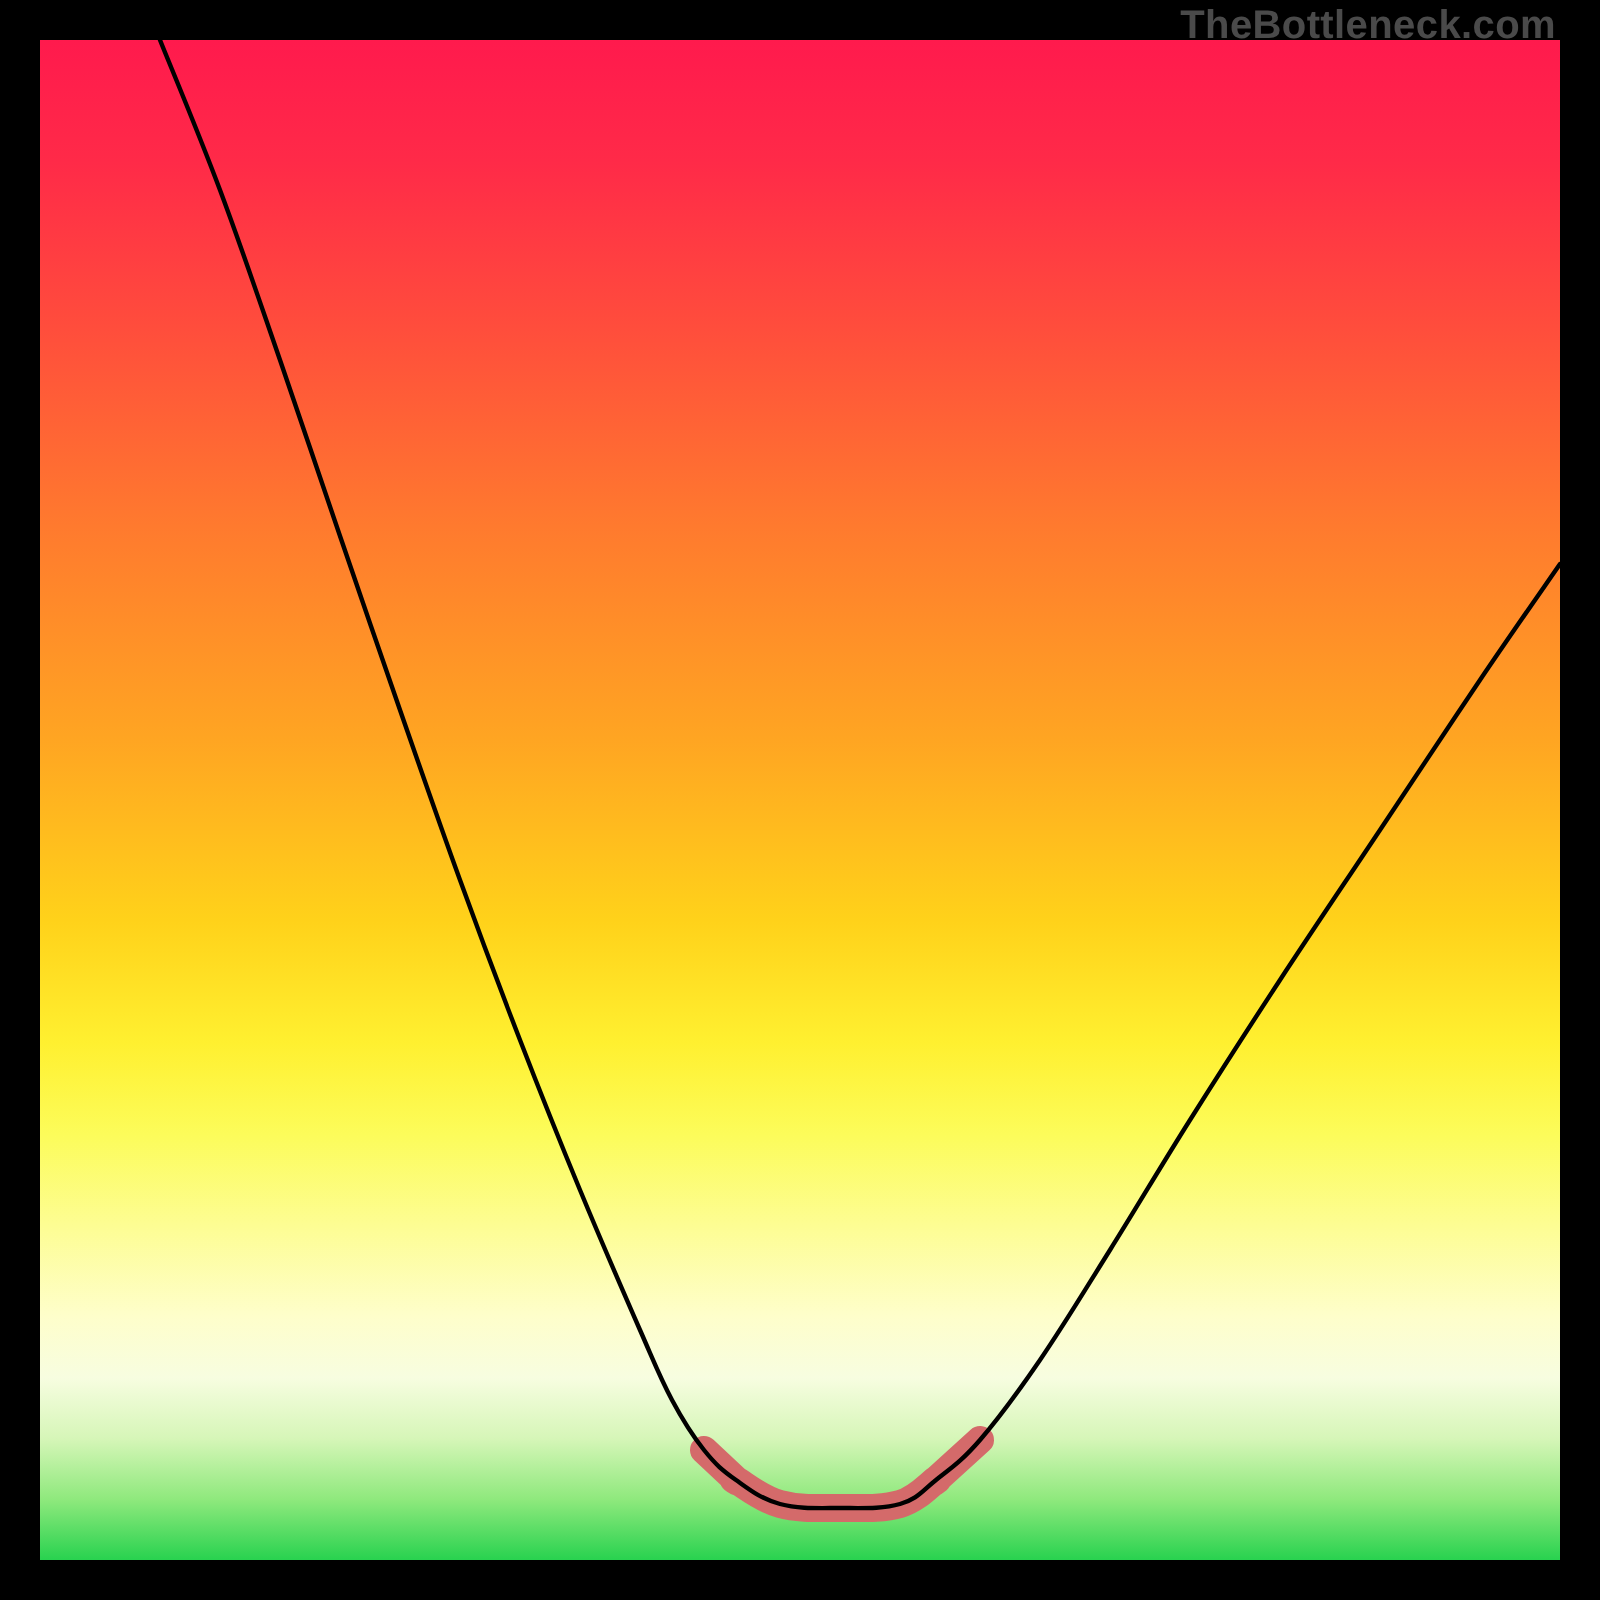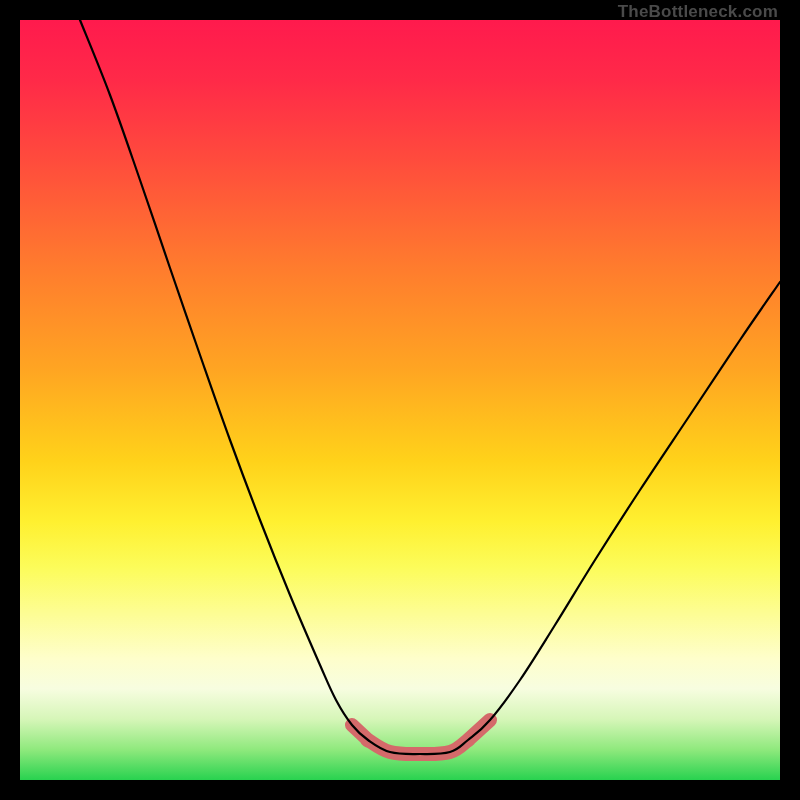--- a/index.html
+++ b/index.html
@@ -40,21 +40,21 @@
       #d6f6b8 92%,
       #8fe97d 96%,
       #28d24f 100%
     );
   }
   .watermark {
     position: absolute;
     top: 2px;
     right: 22px;
     color: #4a4a4a;
-    font-size: 17px;
+    font-size: 20px;
     font-weight: 600;
     letter-spacing: 0.2px;
     z-index: 50;
     user-select: none;
   }
   svg.plot {
     position: absolute;
     left: 20px;
     top: 20px;
     width: 760px;

